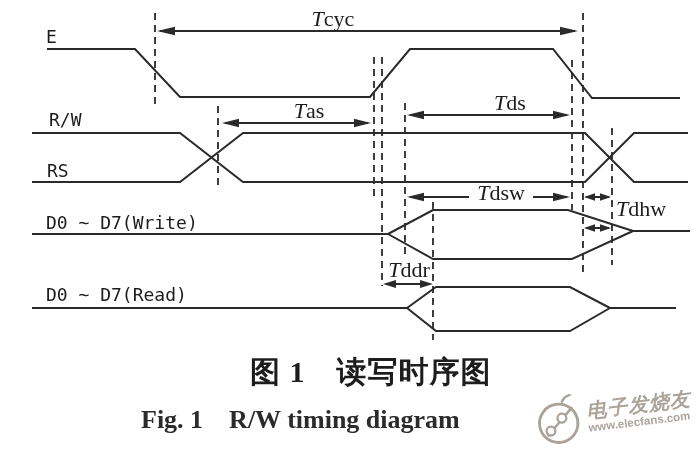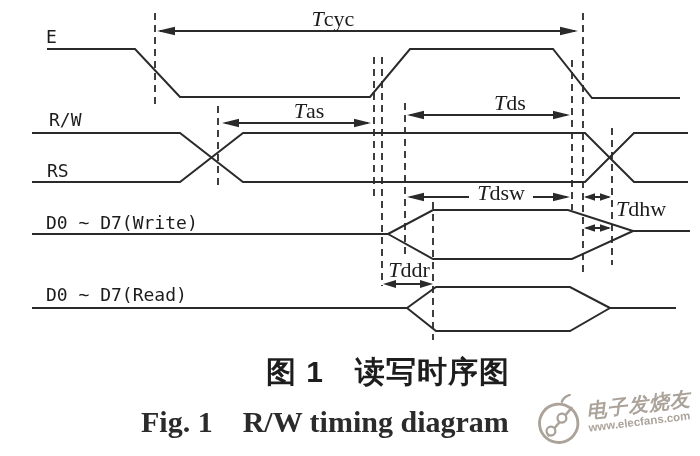--- a/index.html
+++ b/index.html
@@ -12,25 +12,25 @@
   .arrow polygon{fill:#2a2a2a;stroke:none;}
   
   text.sig-label{font-family:"DejaVu Sans Mono","Liberation Mono",monospace;
                  font-size:18px;fill:#1c1c1c;}
   text.t-label{font-family:"Liberation Serif","DejaVu Serif",serif;
                font-size:22px;fill:#1c1c1c;}
   text.t-label tspan.it{font-style:italic;}
   rect.mask{fill:#ffffff;stroke:none;}
   
   .caption-zh{position:absolute;left:250px;top:352px;
-      font-family:Liberation Sans, sans-serif;
-      font-size:30px;font-weight:600;color:#1d1d1d;white-space:pre;letter-spacing:1px;margin-left:16px;}
+      font-family:Liberation Serif, serif;
+      font-size:30px;font-weight:600;color:#1d1d1d;white-space:pre;letter-spacing:1px;}
   .caption-en{position:absolute;left:141px;top:402px;
       font-family:"Liberation Serif","DejaVu Serif",serif;
-      font-size:30px;font-weight:bold;color:#2b2b2b;white-space:pre;}
+      font-size:26px;font-weight:bold;color:#2b2b2b;white-space:pre;}
   
   .watermark{position:absolute;left:534px;top:388px;width:170px;
       display:flex;align-items:center;gap:5px;
       transform:rotate(-7deg);color:#a39a90;opacity:.9;}
   .wm-text{display:flex;flex-direction:column;line-height:1.05;}
   .wm-brand{font-size:20px;font-weight:bold;font-style:italic;letter-spacing:1px;
       font-family:"Liberation Sans",sans-serif;}
   .wm-url{font-size:11.5px;font-weight:bold;font-family:"Liberation Sans",sans-serif;}
   .wm-logo svg{display:block;}
 </style>

